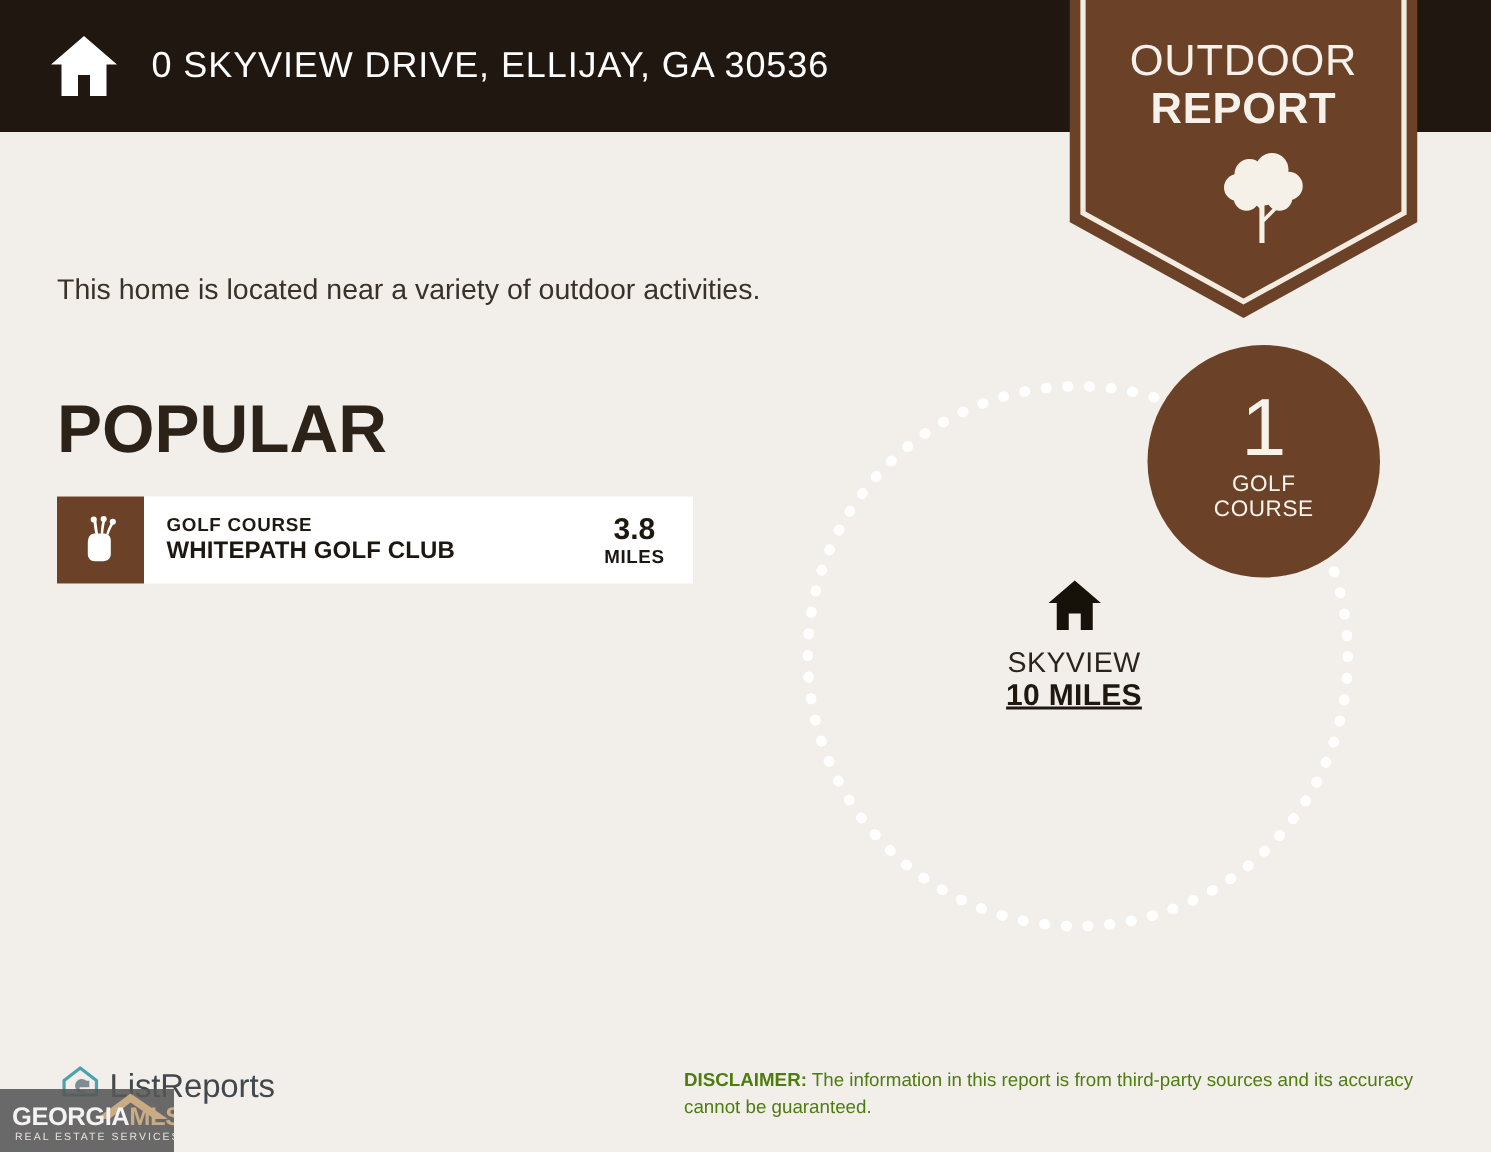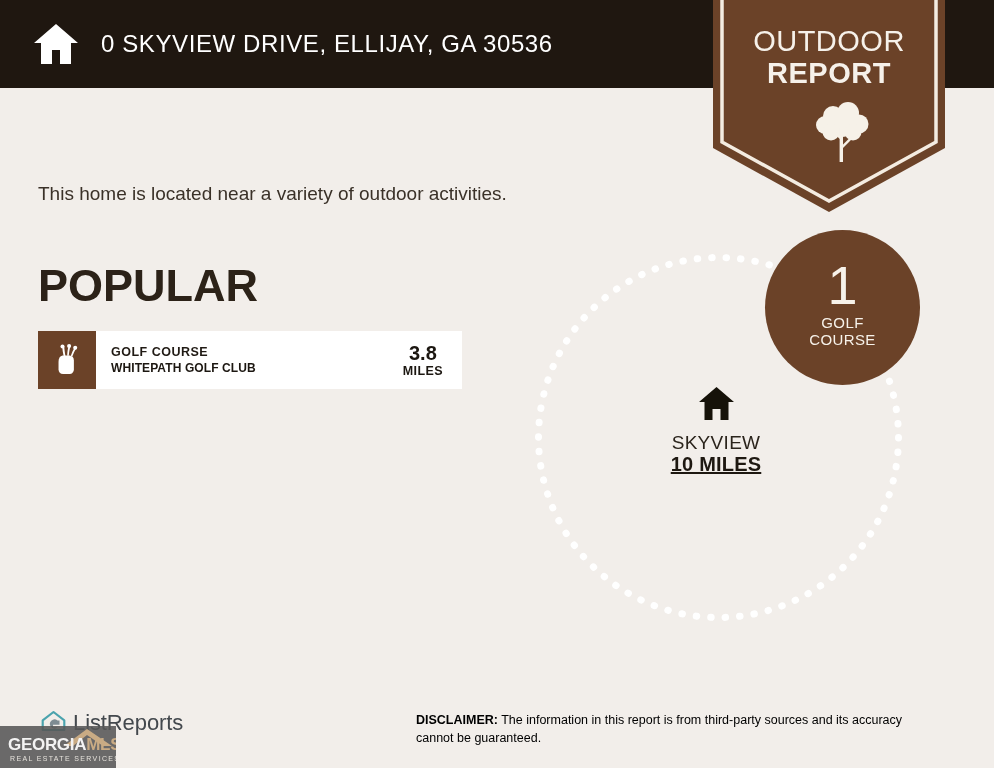--- a/index.html
+++ b/index.html
@@ -65,21 +65,21 @@
   .card-icon{
     width:58px; height:58px; background:#6b4228;
     display:flex; align-items:center; justify-content:center; flex:0 0 58px;
   }
   .card-body{ flex:1; display:flex; align-items:center; padding-left:15px; }
   .card-cat{
     font-size:12.5px; font-weight:bold; color:#201a14;
     letter-spacing:0.5px; line-height:1.25;
   }
   .card-name{
-    font-size:12px; font-weight:bold; color:#1c1711;
+    font-size:16px; font-weight:bold; color:#1c1711;
     letter-spacing:0.1px; line-height:1.2;text-align:center;
   }
   .card-dist{
     flex:0 0 auto; padding-right:19px; text-align:center;
     display:flex; flex-direction:column; justify-content:center;
   }
   .card-dist-num{ font-size:20px; font-weight:bold; color:#1c1711; line-height:1.1; }
   .card-dist-unit{ font-size:12.5px; font-weight:bold; color:#1c1711; letter-spacing:0.4px; }
 
   
@@ -116,22 +116,22 @@
 
   
   .footer-logo{
     position:absolute; left:40px; top:709px;
     display:flex; align-items:center; gap:6px;
   }
   .footer-logo-text{
     font-size:22px; color:#43484d; letter-spacing:-0.1px;
   }
   .disclaimer{
-    position:absolute; left:416px; top:711px; width:520px;
-    font-size:12.5px; color:#000000; line-height:1.45;
+    position:absolute; left:456px; top:711px; width:520px;
+    font-size:12.5px; color:#4d7c0f; line-height:1.45;
   }
   .disclaimer b{ font-weight:bold; }
 
   
   .watermark{
     position:absolute; left:0; top:726px; width:116px; height:42px;
     background:rgba(86,86,86,0.88); overflow:hidden;
   }
   .wm-roof{ position:absolute; left:62px; top:1px; width:52px; height:20px; }
   .wm-main{

